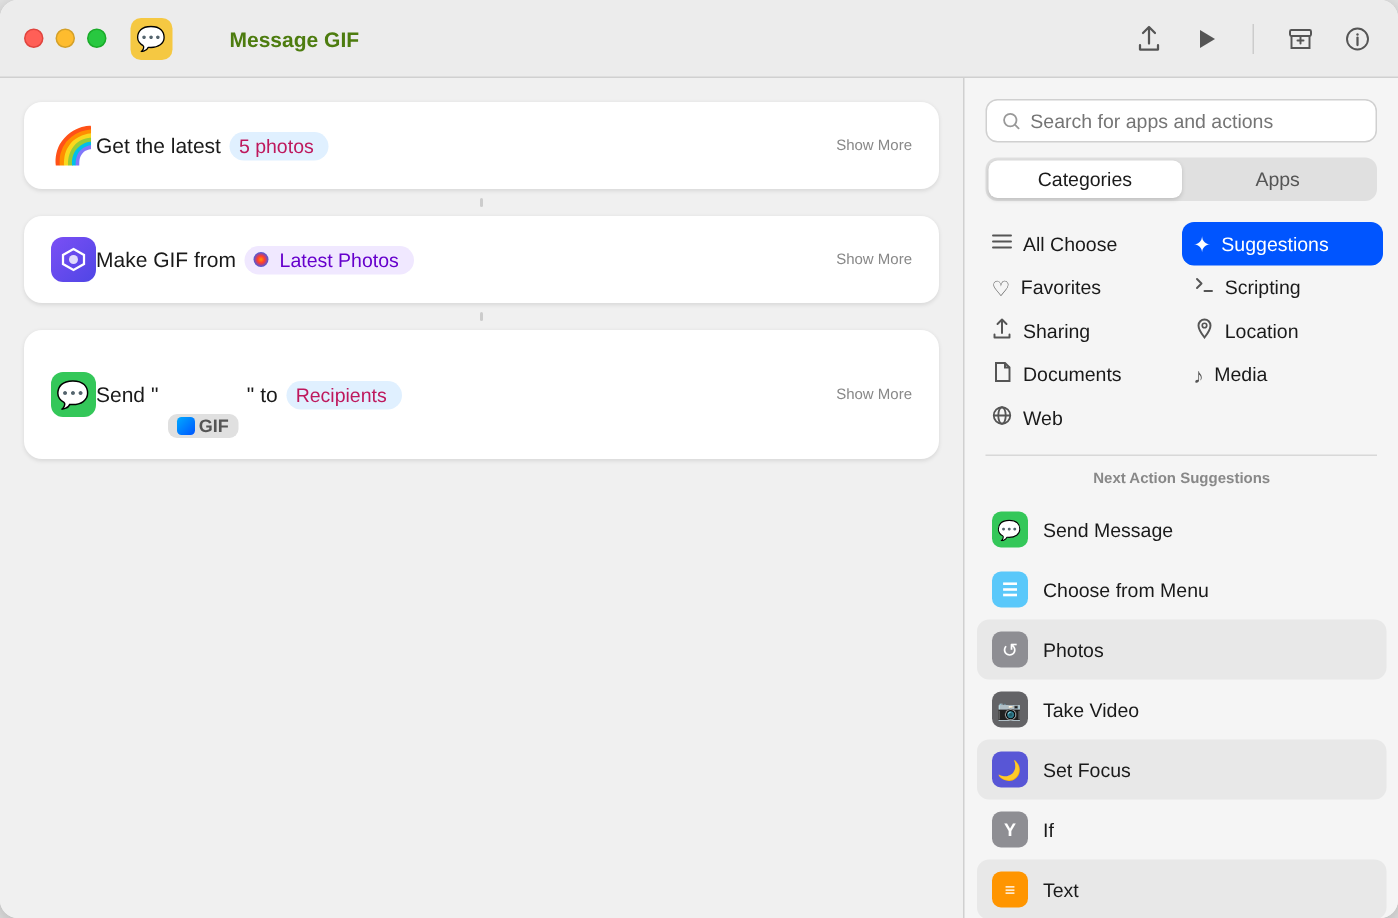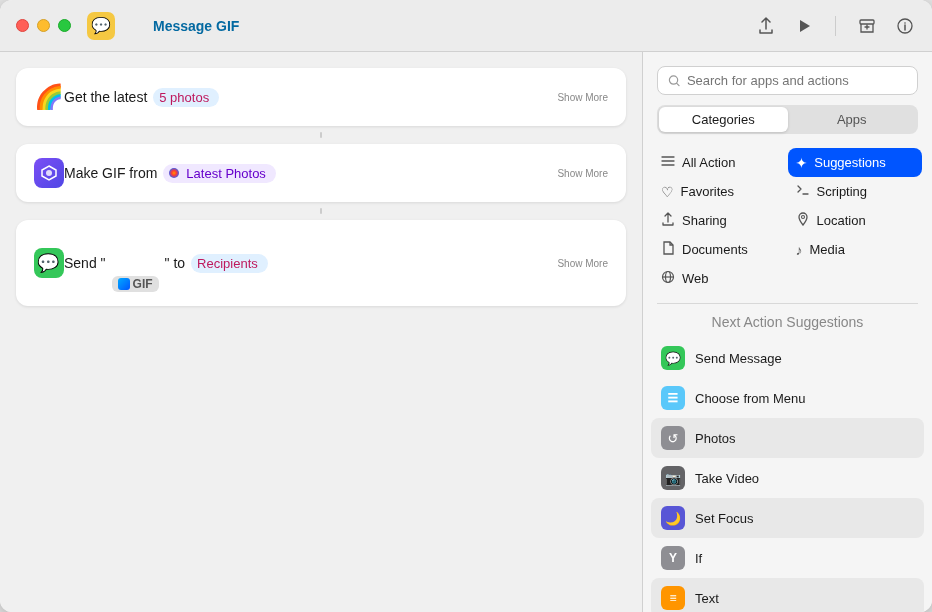--- a/index.html
+++ b/index.html
@@ -50,21 +50,21 @@
       border-radius: 7px;
       display: flex;
       align-items: center;
       justify-content: center;
       margin-right: 10px;
       font-size: 16px;
     }
     .window-title {
       font-size: 14px;
       font-weight: 600;
-      color: #0369a1;
+      color: #4d7c0f;
       flex: 1;
       padding-left: 28px;
     }
     .titlebar-btn {
       width: 22px;
       height: 22px;
       display: flex;
       align-items: center;
       justify-content: center;
       color: #555;
@@ -235,25 +235,25 @@
       height: 1px;
       background: #d8d8d8;
       margin: 4px 14px;
     }
     .suggestions-section {
       flex: 1;
       overflow-y: auto;
       padding: 0 8px 8px;
     }
     .suggestions-title {
-      font-size: 14px;
+      font-size: 10px;
       color: #888;
       text-align: center;
       padding: 6px 0 8px;
-      font-weight: 400;
+      font-weight: 700;
     }
     .suggestion-item {
       display: flex;
       align-items: center;
       gap: 10px;
       padding: 8px 10px;
       border-radius: 8px;
       cursor: pointer;
       font-size: 13px;
       color: #1a1a1a;
@@ -429,21 +429,21 @@
       </div>
 
       <div class="categories-grid">
 
         <div class="category-item">
           <span class="cat-icon">
             <svg width="14" height="14" viewBox="0 0 14 14" fill="none">
                 <path d="M1 3h12M1 7h12M1 11h12" stroke="#555" stroke-width="1.3" stroke-linecap="round"></path>
               </svg>
           </span>
-          <span>All Action</span>
+          <span>All Choose</span>
         </div>
 
         <div class="category-item active">
           <span class="cat-icon" style="color:white;">✦</span>
           <span>Suggestions</span>
         </div>
 
         <div class="category-item">
           <span class="cat-icon">♡</span>
           <span>Favorites</span>

